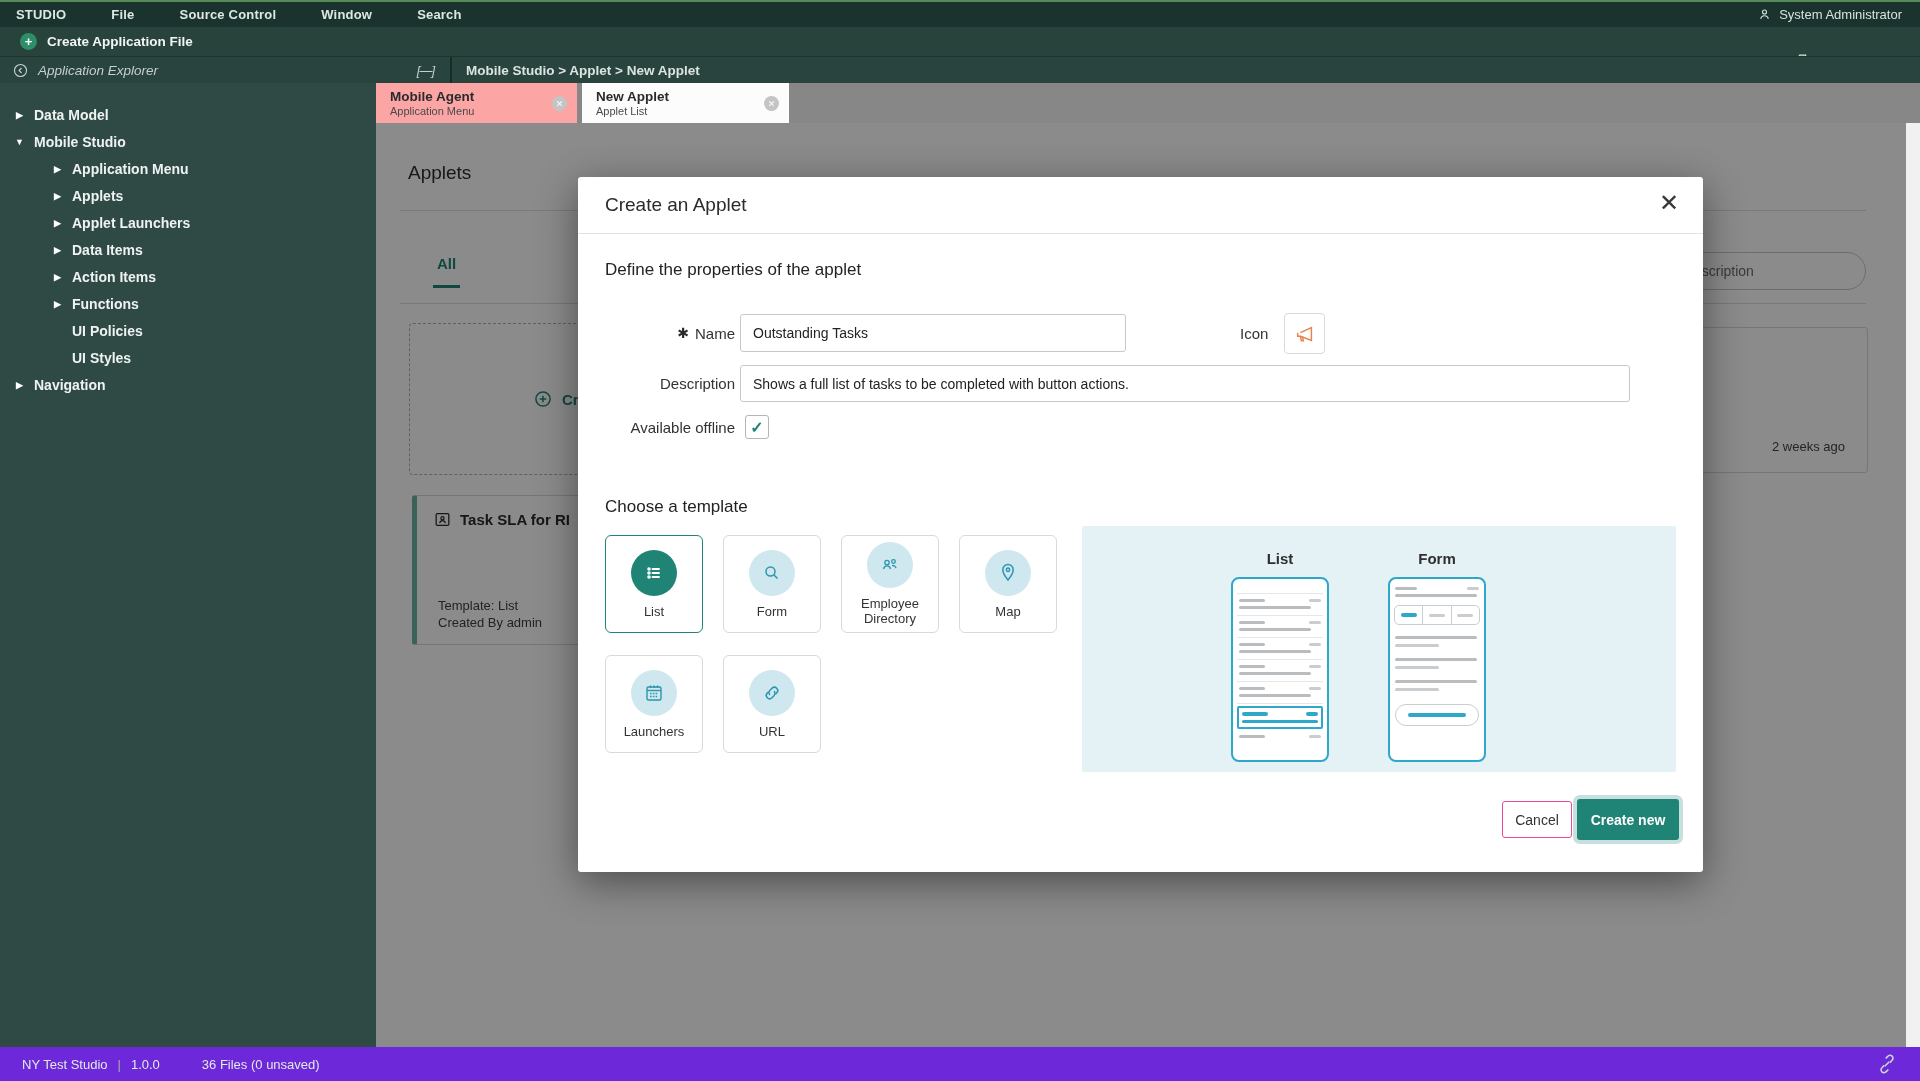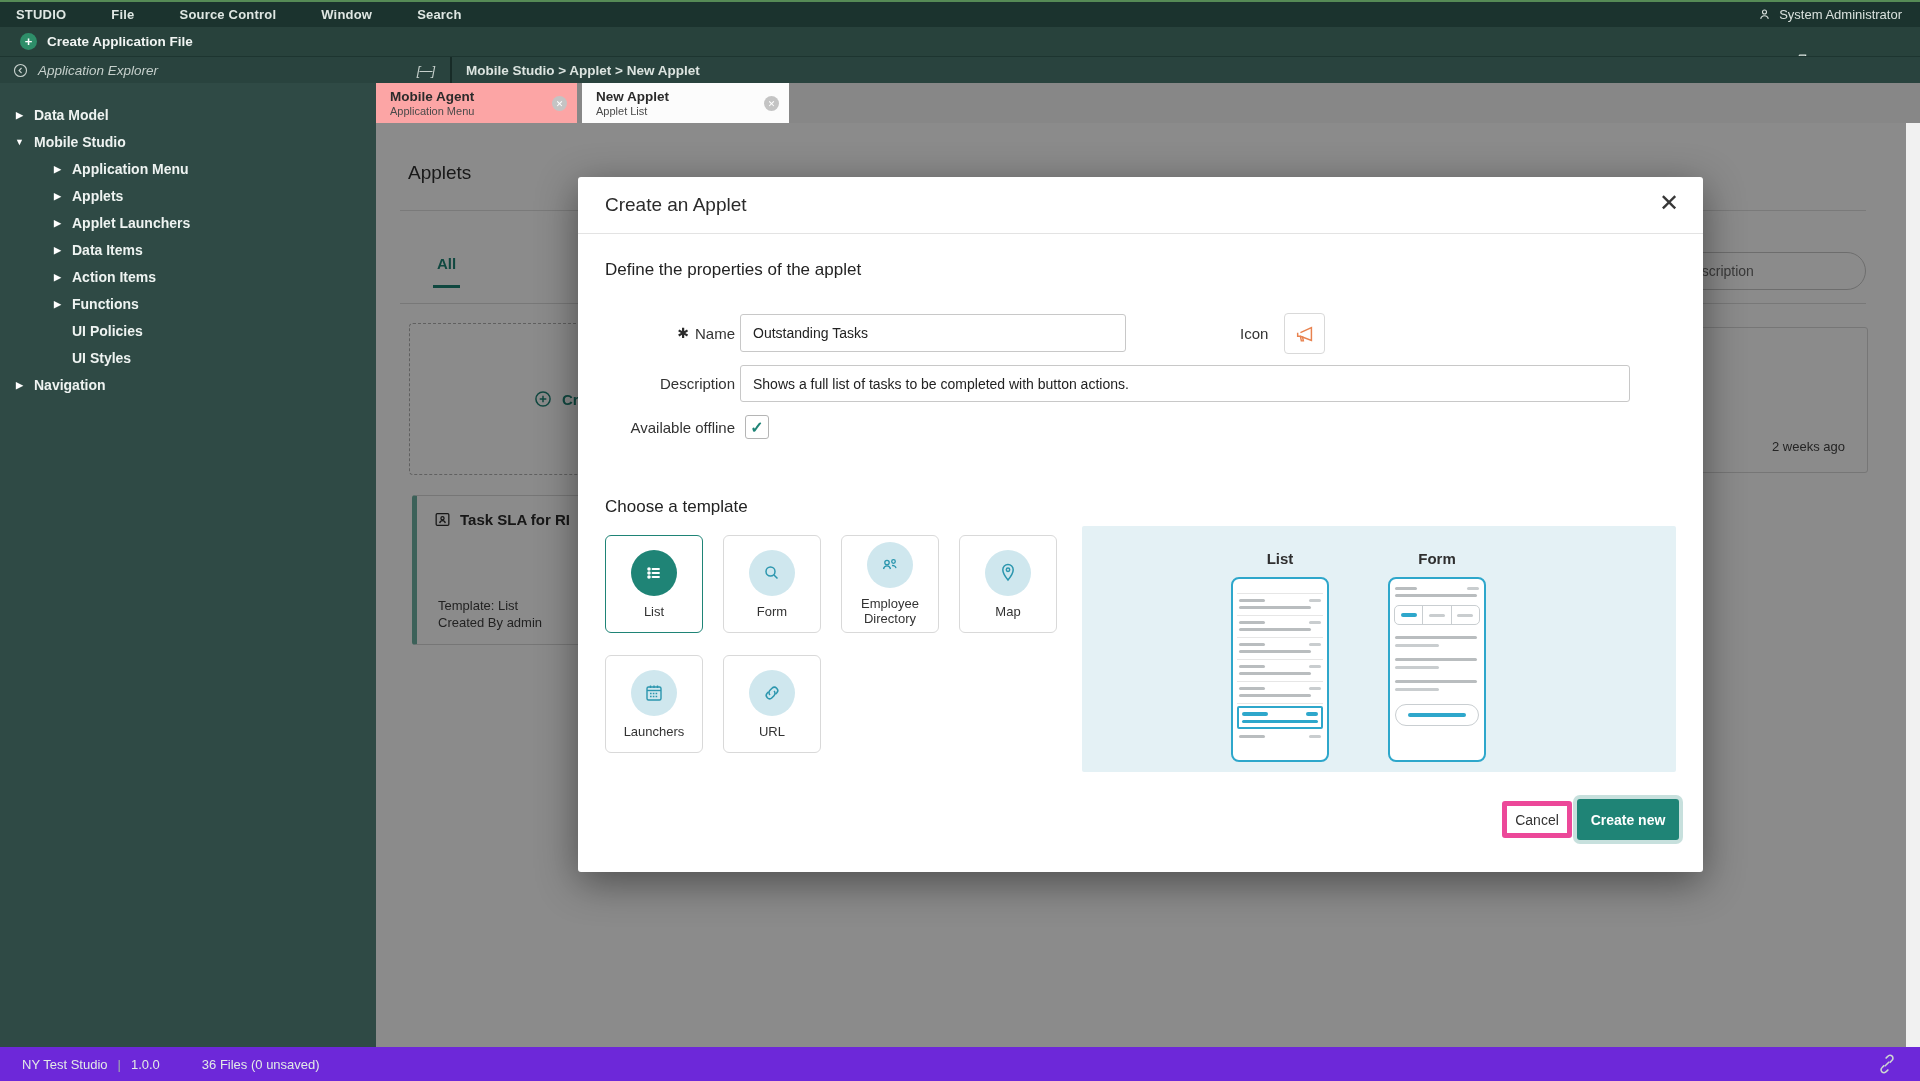--- a/index.html
+++ b/index.html
@@ -127,21 +127,21 @@
   .fp-top { padding:5px 1px 0; }
   .seg { margin-top:8px; height:20px; border:1.2px solid #c9ced1; border-radius:5px; display:flex; }
   .seg-cell { flex:1; display:flex; align-items:center; justify-content:center; }
   .seg-cell + .seg-cell { border-left:1.2px solid #c9ced1; }
   .fp-group { margin-top:11px; padding:0 1px; }
   .fp-group .bar + .bar { margin-top:5px; }
   .fp-pill { margin-top:13px; margin-left:1px; margin-right:1px; height:22px; border:1.5px solid #c9ced1;
              border-radius:11px; display:flex; align-items:center; justify-content:center; }
 
   .btn-cancel { position:absolute; left:924px; top:624px; width:70px; height:37px; background:#fff;
-                border:5px solid #ec4899; border-radius:3px; font-size:14px; color:#333;
+                border:1px solid #ec4899; border-radius:3px; font-size:14px; color:#333;
                 display:flex; align-items:center; justify-content:center; cursor:pointer;
                 font-family:"Liberation Sans", sans-serif; }
   .btn-create { position:absolute; left:999px; top:622px; width:102px; height:41px; background:#1f8476;
                 border:none; border-radius:3px; font-size:14px; font-weight:600; color:#fff;
                 display:flex; align-items:center; justify-content:center; cursor:pointer;
                 box-shadow:0 0 0 4px rgba(31,132,118,0.25); font-family:"Liberation Sans", sans-serif; }
 
   svg { display:block; }
 </style>
 </head>

